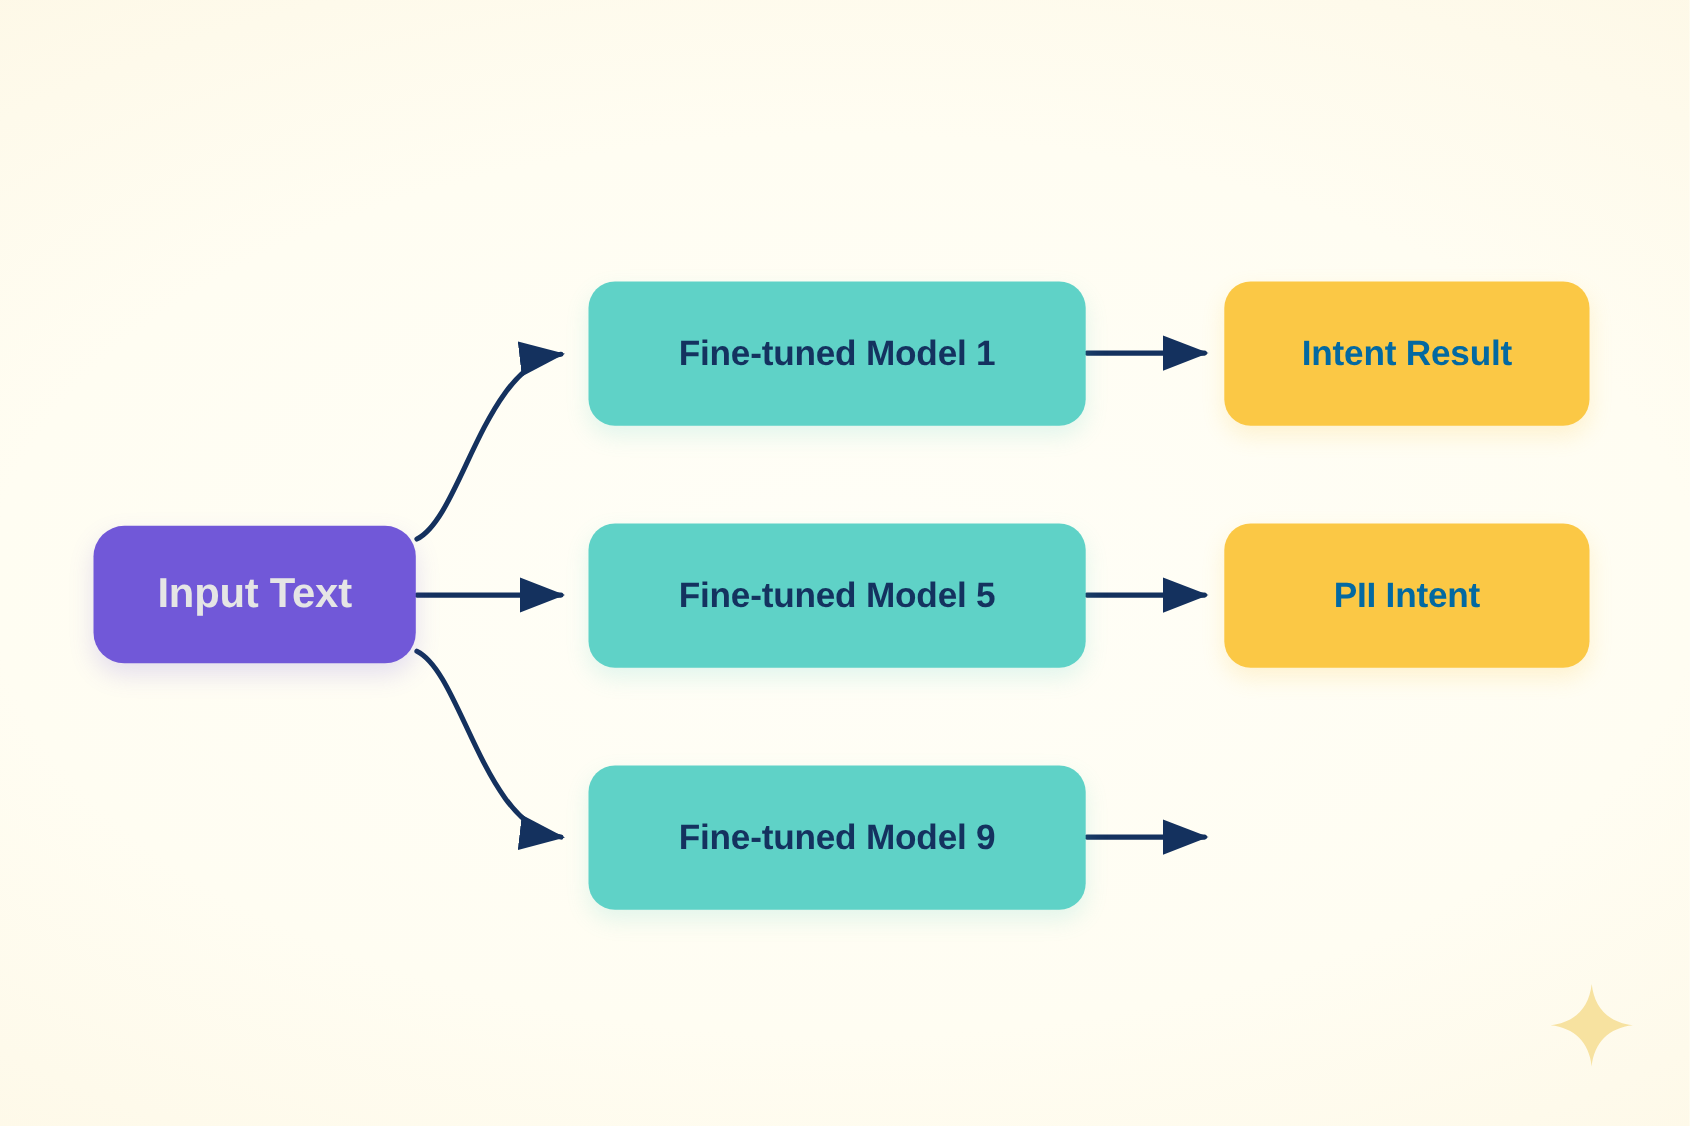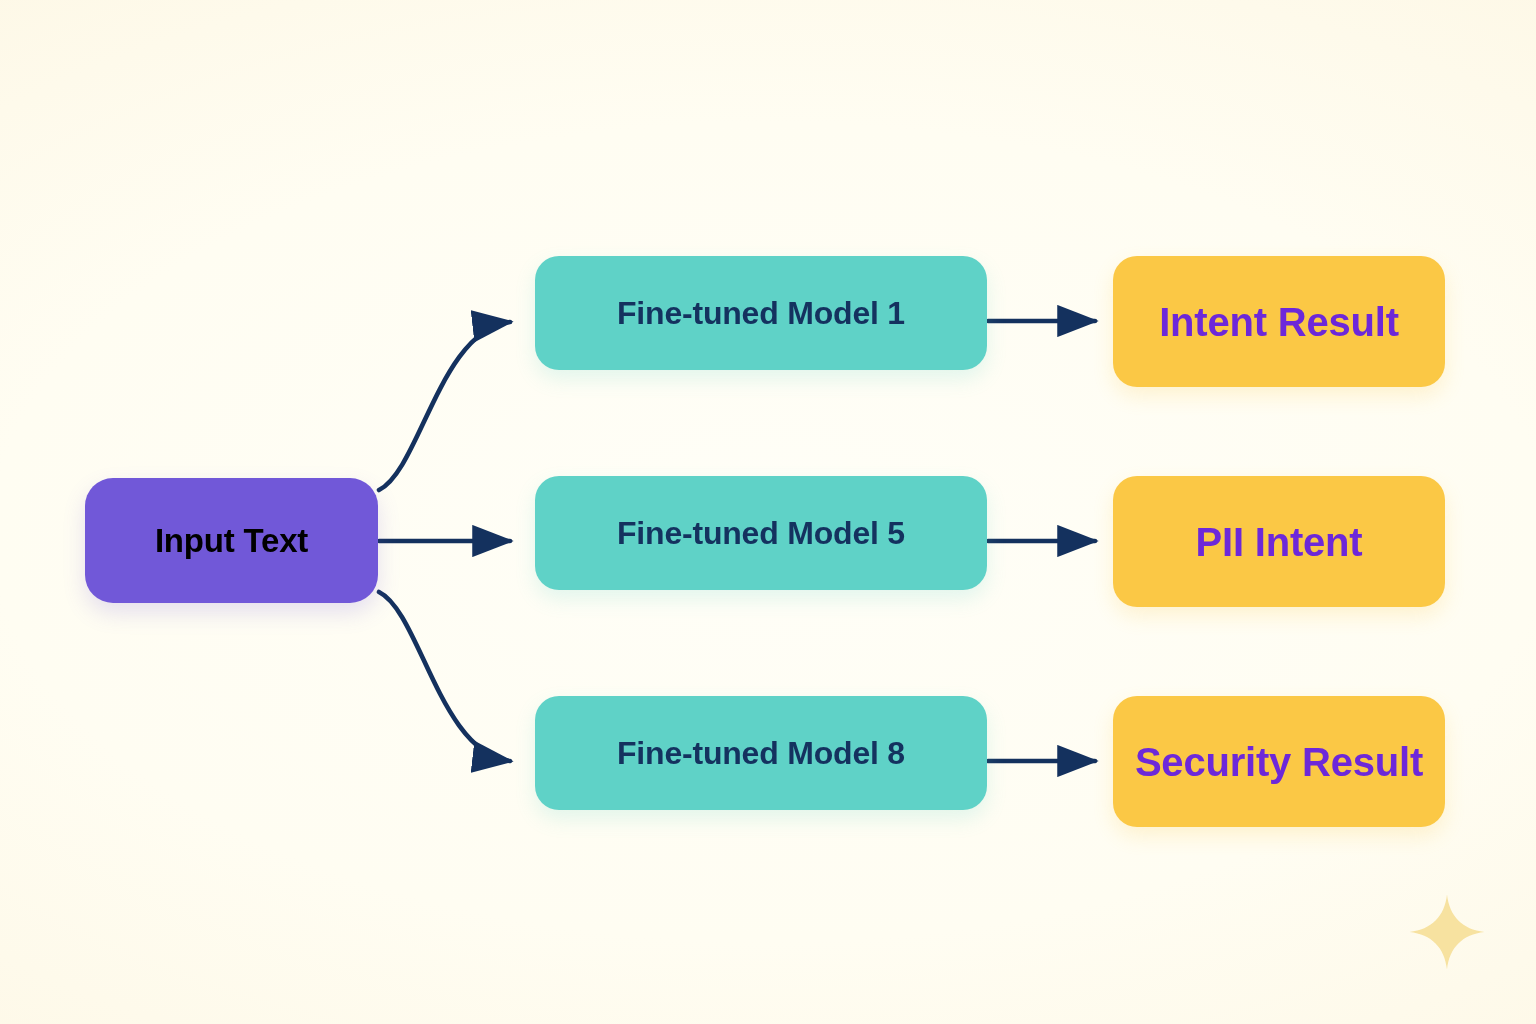--- a/index.html
+++ b/index.html
@@ -43,46 +43,46 @@
   .node-input {
     left: 85px;
     top: 478px;
     width: 293px;
     height: 125px;
     background: #7158d8;
     border-radius: 28px;
     box-shadow: 0 10px 22px rgba(113, 88, 216, 0.18);
   }
   .node-input .node-label {
-    color: #000000;
-    font-size: 33px;
+    color: #e5e5e5;
+    font-size: 38px;
   }
   .node-model {
     left: 535px;
     width: 452px;
-    height: 114px;
+    height: 131px;
     background: #5fd2c7;
     border-radius: 24px;
     box-shadow: 0 9px 20px rgba(95, 210, 199, 0.18);
   }
   .node-model .node-label {
     color: #14325f;
     font-size: 32px;
   }
   .node-result {
     left: 1113px;
     width: 332px;
     height: 131px;
     background: #fbc845;
     border-radius: 24px;
     box-shadow: 0 9px 20px rgba(251, 200, 69, 0.20);
   }
   .node-result .node-label {
-    color: #6d28d9;
-    font-size: 40px;
+    color: #0369a1;
+    font-size: 32px;
   }
   .row-1 { top: 256px; }
   .row-2 { top: 476px; }
   .row-3 { top: 696px; }
 
   .sparkle {
     position: absolute;
     left: 1408px;
     top: 893px;
     width: 78px;
@@ -116,30 +116,27 @@
     <span class="node-label">Input Text</span>
   </div>
 
   <div class="node node-model row-1">
     <span class="node-label">Fine-tuned Model 1</span>
   </div>
   <div class="node node-model row-2">
     <span class="node-label">Fine-tuned Model 5</span>
   </div>
   <div class="node node-model row-3">
-    <span class="node-label">Fine-tuned Model 8</span>
+    <span class="node-label">Fine-tuned Model 9</span>
   </div>
 
   <div class="node node-result row-1">
     <span class="node-label">Intent Result</span>
   </div>
   <div class="node node-result row-2">
     <span class="node-label">PII Intent</span>
-  </div>
-  <div class="node node-result row-3">
-    <span class="node-label">Security Result</span>
   </div>
 
   <svg class="sparkle" viewBox="0 0 100 100" xmlns="http://www.w3.org/2000/svg">
     <path d="M50 2 C 53 30 70 47 98 50 C 70 53 53 70 50 98 C 47 70 30 53 2 50 C 30 47 47 30 50 2 Z" fill="#f7e2a0"></path>
   </svg>
 
 </div>
 
 </body></html>

